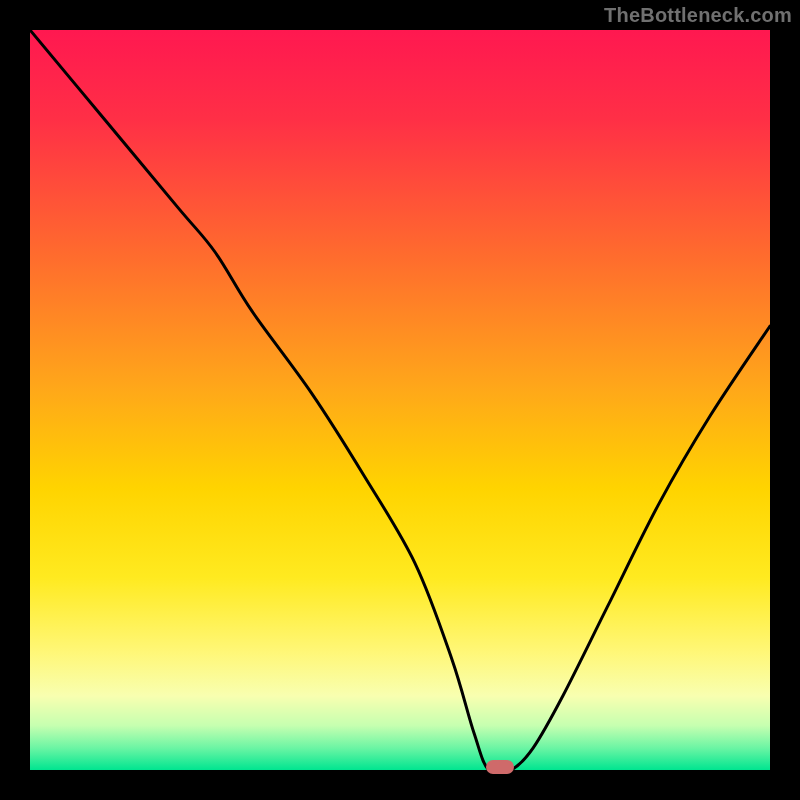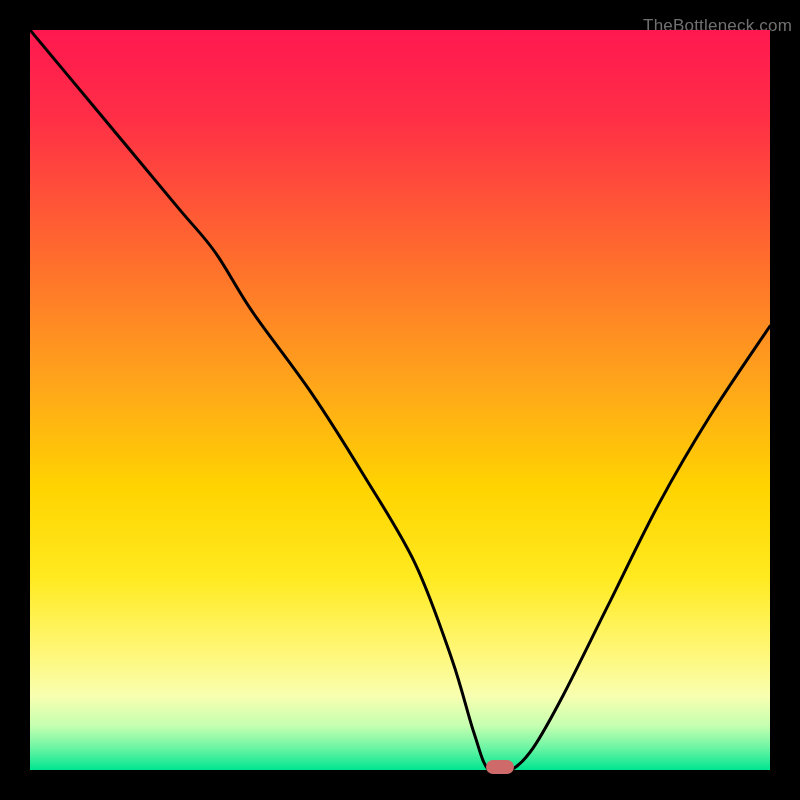--- a/index.html
+++ b/index.html
@@ -17,25 +17,24 @@
     top: 0;
     width: 800px;
     height: 800px;
     background: #000;
   }
   .attribution {
     position: absolute;
     top: 4px;
     right: 8px;
     color: #707070;
-    font-size: 17px;
-    font-weight: 400;
+    font-size: 20px;
+    font-weight: 700;
     letter-spacing: 0.2px;
     font-family: Arial, Helvetica, sans-serif;
-    margin-top: 12px;
   }
   .plot {
     position: absolute;
     left: 30px;
     top: 30px;
     width: 740px;
     height: 740px;
   }
   .plot svg {
     display: block;

